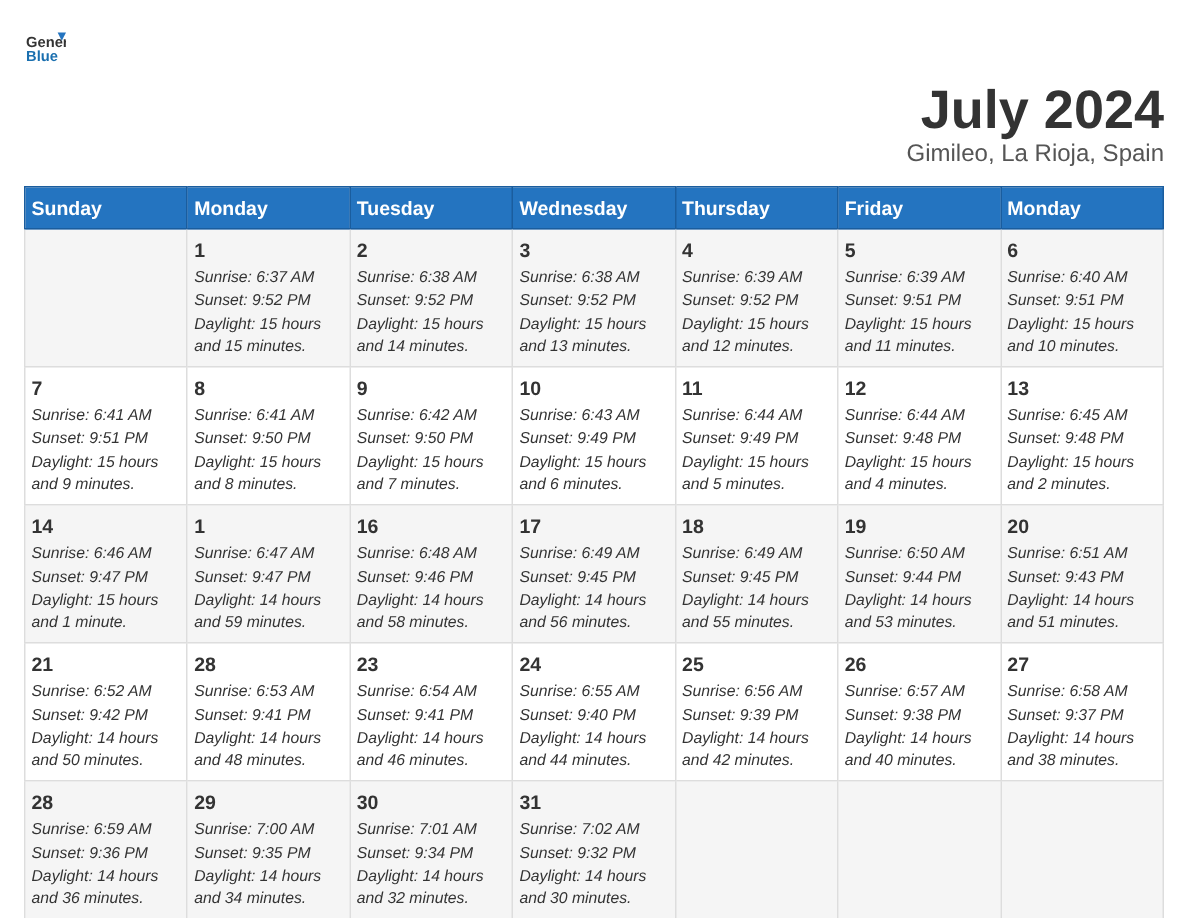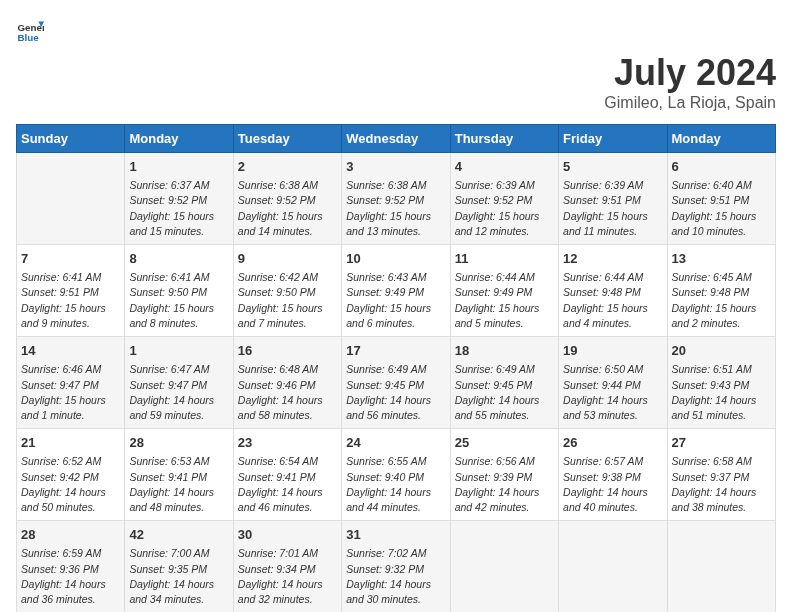--- a/index.html
+++ b/index.html
@@ -231,21 +231,21 @@
           <span class="day-number">27</span>
           <div class="day-info">Sunrise: 6:58 AM<br>Sunset: 9:37 PM<br>Daylight: 14 hours<br>and 38 minutes.</div>
         </td>
       </tr>
       <tr>
         <td>
           <span class="day-number">28</span>
           <div class="day-info">Sunrise: 6:59 AM<br>Sunset: 9:36 PM<br>Daylight: 14 hours<br>and 36 minutes.</div>
         </td>
         <td>
-          <span class="day-number">42</span>
+          <span class="day-number">29</span>
           <div class="day-info">Sunrise: 7:00 AM<br>Sunset: 9:35 PM<br>Daylight: 14 hours<br>and 34 minutes.</div>
         </td>
         <td>
           <span class="day-number">30</span>
           <div class="day-info">Sunrise: 7:01 AM<br>Sunset: 9:34 PM<br>Daylight: 14 hours<br>and 32 minutes.</div>
         </td>
         <td>
           <span class="day-number">31</span>
           <div class="day-info">Sunrise: 7:02 AM<br>Sunset: 9:32 PM<br>Daylight: 14 hours<br>and 30 minutes.</div>
         </td>

